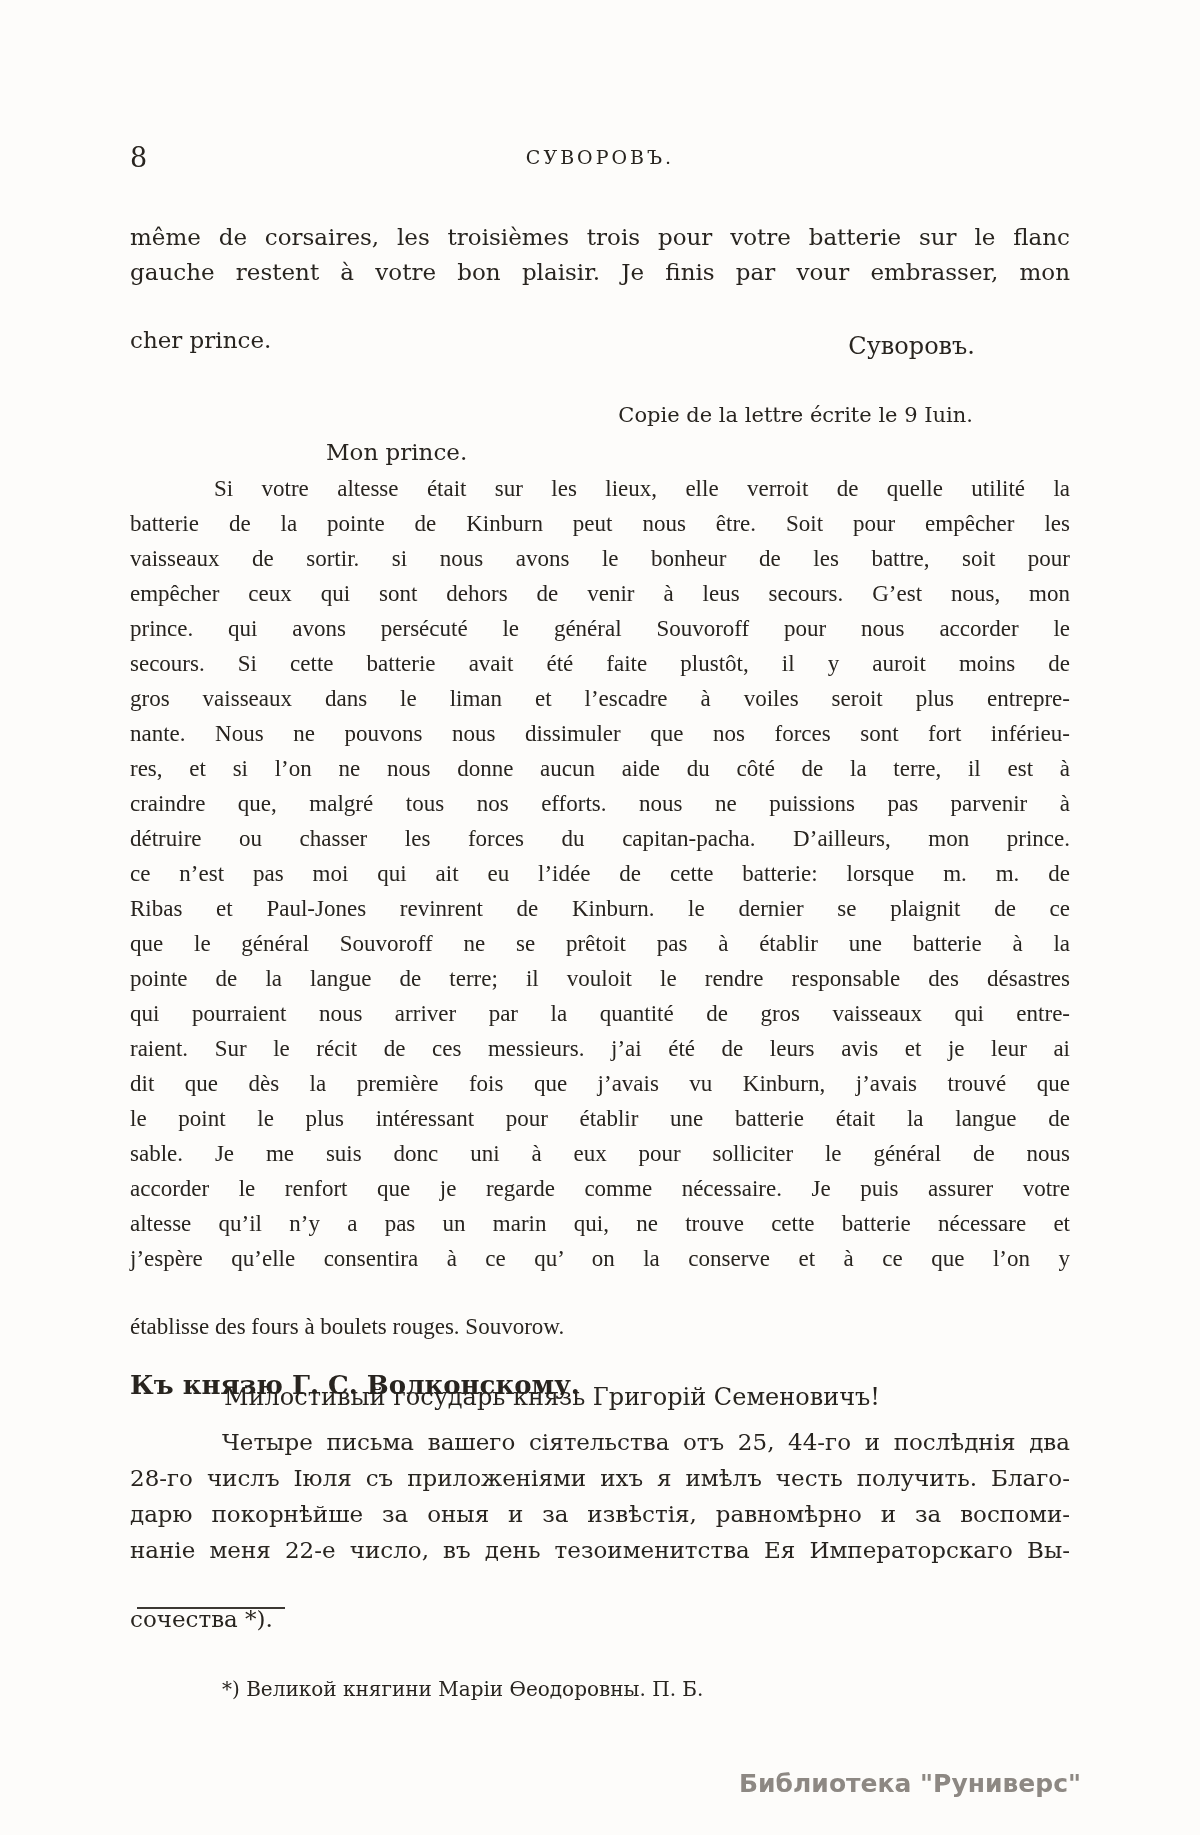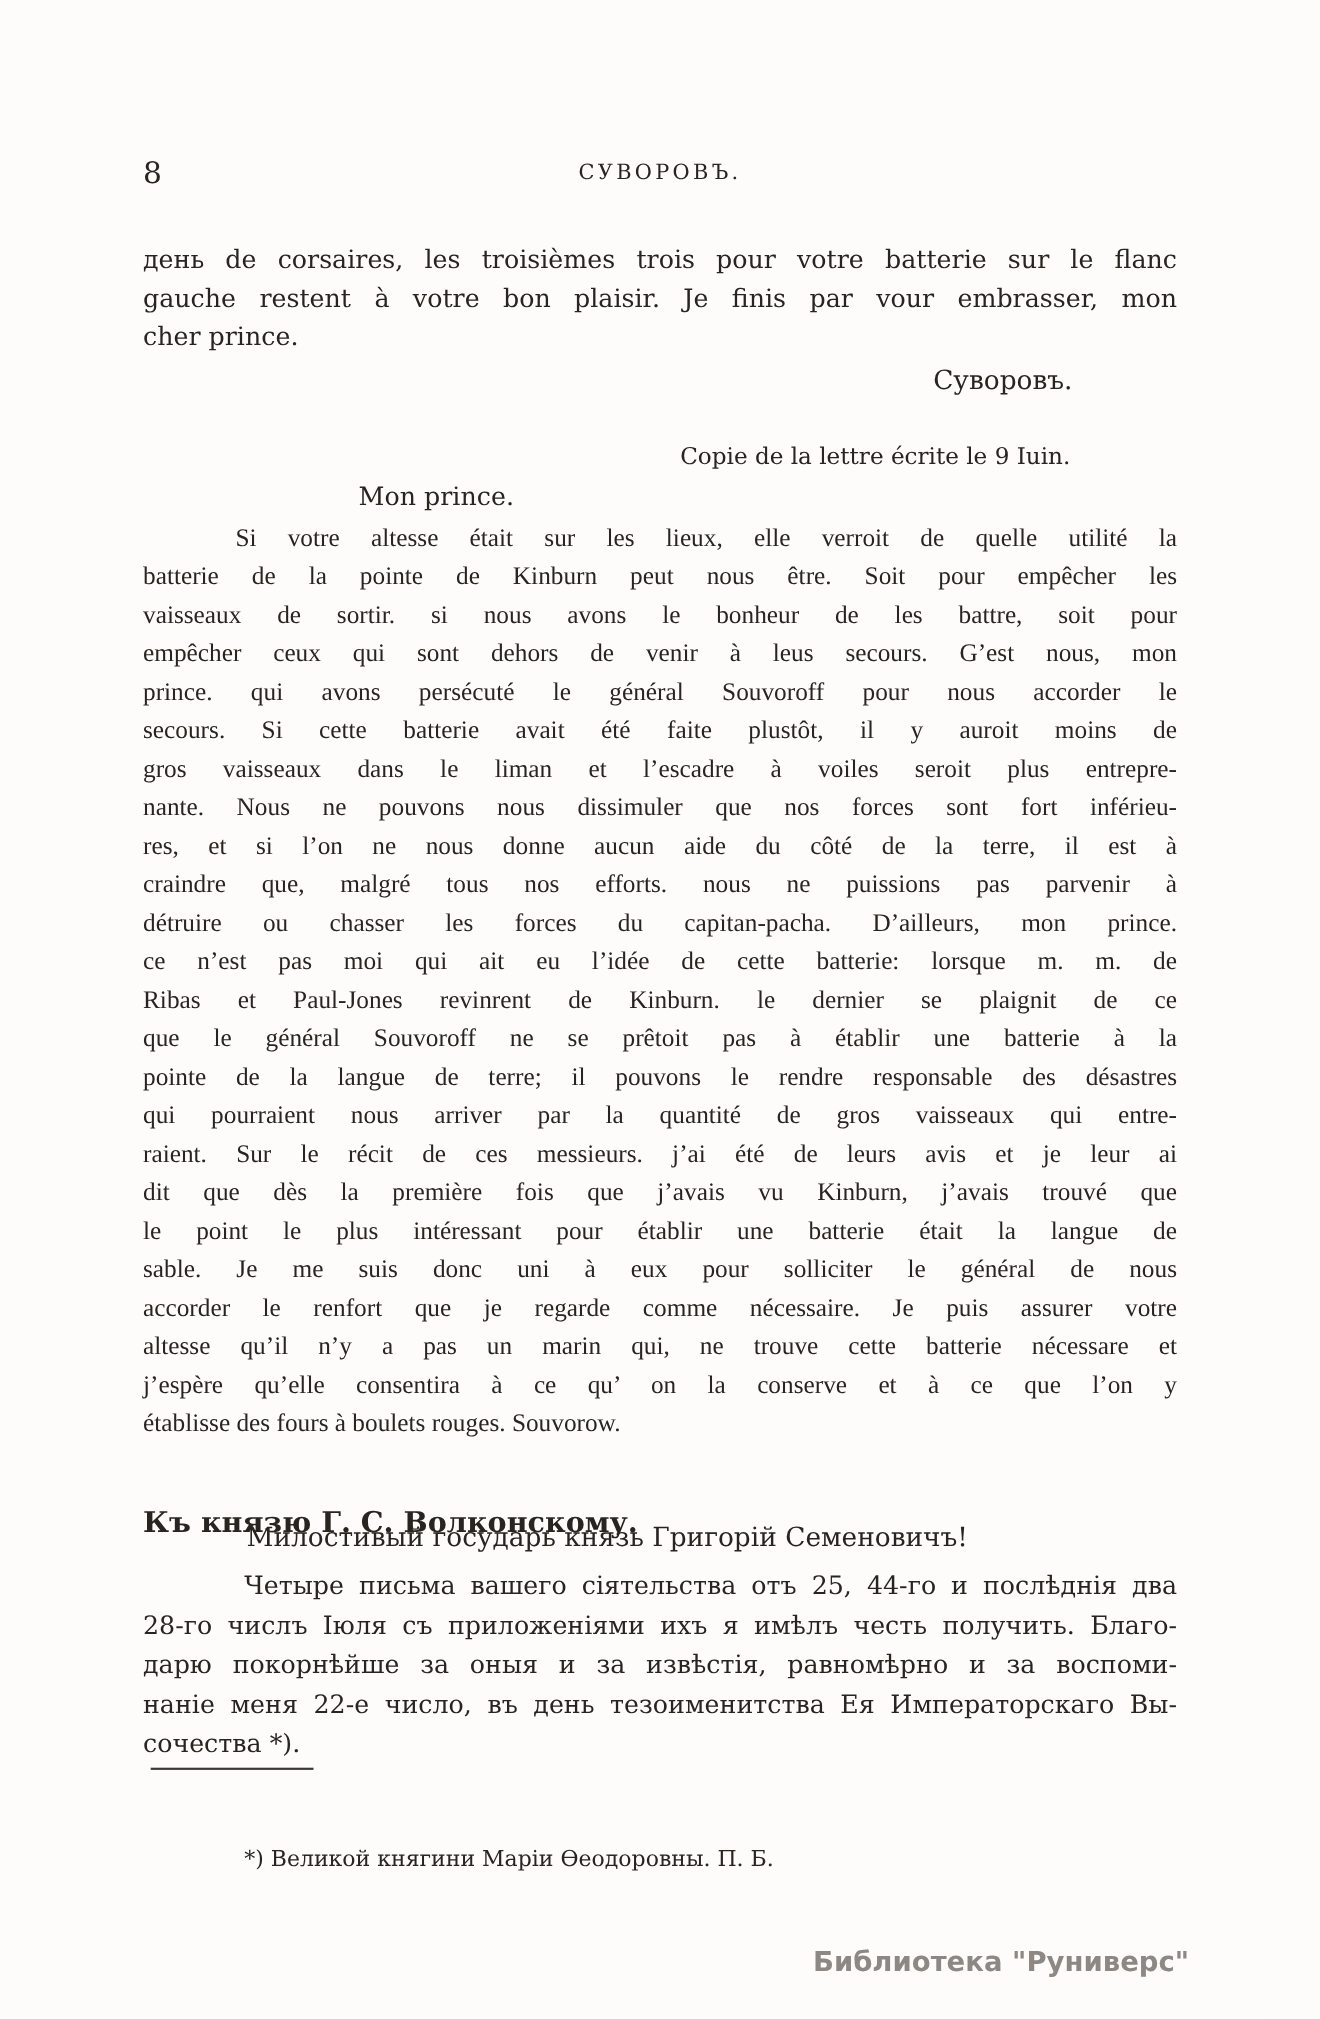--- a/index.html
+++ b/index.html
@@ -25,21 +25,21 @@
     font-size: 27px; line-height: 28px;
   }
   .running-title {
     text-align: center;
     font-size: 19px; line-height: 28px;
     letter-spacing: 3px;
   }
   
   #para1 { top: 220px; font-size: 23px; line-height: 35px; }
   .line { text-align: justify; text-align-last: justify; }
-  .para .line:last-child { text-align-last: left; }
+  .para .line:last-child { text-align-last: left; margin-top: 33px; }
   
   #sig {
     top: 331px; font-size: 24px; line-height: 30px;
     text-align: right; padding-right: 95px;
   }
   
   #copie {
     top: 400px; font-size: 21px; line-height: 30px;
     text-align: right; padding-right: 97px;
   }
@@ -74,21 +74,21 @@
 <body>
 
 <div class="page" style="background: rgb(253, 252, 250);">
 
   <div class="block" id="header">
     <span class="page-number">8</span>
     <div class="running-title">СУВОРОВЪ.</div>
   </div>
 
   <div class="block para" id="para1">
-      <div class="line">день de corsaires, les troisièmes trois pour votre batterie sur le flanc</div>
+      <div class="line">même de corsaires, les troisièmes trois pour votre batterie sur le flanc</div>
       <div class="line">gauche restent à votre bon plaisir. Je finis par vour embrasser, mon</div>
       <div class="line">cher prince.</div>
     </div>
 
   <div class="block" id="sig">Суворовъ.</div>
 
   <div class="block" id="copie">Copie de la lettre écrite le 9 Iuin.</div>
 
   <div class="block" id="monprince">Mon prince.</div>
 
@@ -100,21 +100,21 @@
       <div class="line">prince. qui avons persécuté le général Souvoroff pour nous accorder le</div>
       <div class="line">secours. Si cette batterie avait été faite plustôt, il y auroit moins de</div>
       <div class="line">gros vaisseaux dans le liman et l’escadre à voiles seroit plus entrepre-</div>
       <div class="line">nante. Nous ne pouvons nous dissimuler que nos forces sont fort inférieu-</div>
       <div class="line">res, et si l’on ne nous donne aucun aide du côté de la terre, il est à</div>
       <div class="line">craindre que, malgré tous nos efforts. nous ne puissions pas parvenir à</div>
       <div class="line">détruire ou chasser les forces du capitan-pacha. D’ailleurs, mon prince.</div>
       <div class="line">ce n’est pas moi qui ait eu l’idée de cette batterie: lorsque m. m. de</div>
       <div class="line">Ribas et Paul-Jones revinrent de Kinburn. le dernier se plaignit de ce</div>
       <div class="line">que le général Souvoroff ne se prêtoit pas à établir une batterie à la</div>
-      <div class="line">pointe de la langue de terre; il pouvons le rendre responsable des désastres</div>
+      <div class="line">pointe de la langue de terre; il vouloit le rendre responsable des désastres</div>
       <div class="line">qui pourraient nous arriver par la quantité de gros vaisseaux qui entre-</div>
       <div class="line">raient. Sur le récit de ces messieurs. j’ai été de leurs avis et je leur ai</div>
       <div class="line">dit que dès la première fois que j’avais vu Kinburn, j’avais trouvé que</div>
       <div class="line">le point le plus intéressant pour établir une batterie était la langue de</div>
       <div class="line">sable. Je me suis donc uni à eux pour solliciter le général de nous</div>
       <div class="line">accorder le renfort que je regarde comme nécessaire. Je puis assurer votre</div>
       <div class="line">altesse qu’il n’y a pas un marin qui, ne trouve cette batterie nécessare et</div>
       <div class="line">j’espère qu’elle consentira à ce qu’ on la conserve et à ce que l’on y</div>
       <div class="line">établisse des fours à boulets rouges. Souvorow.</div>
     </div>

